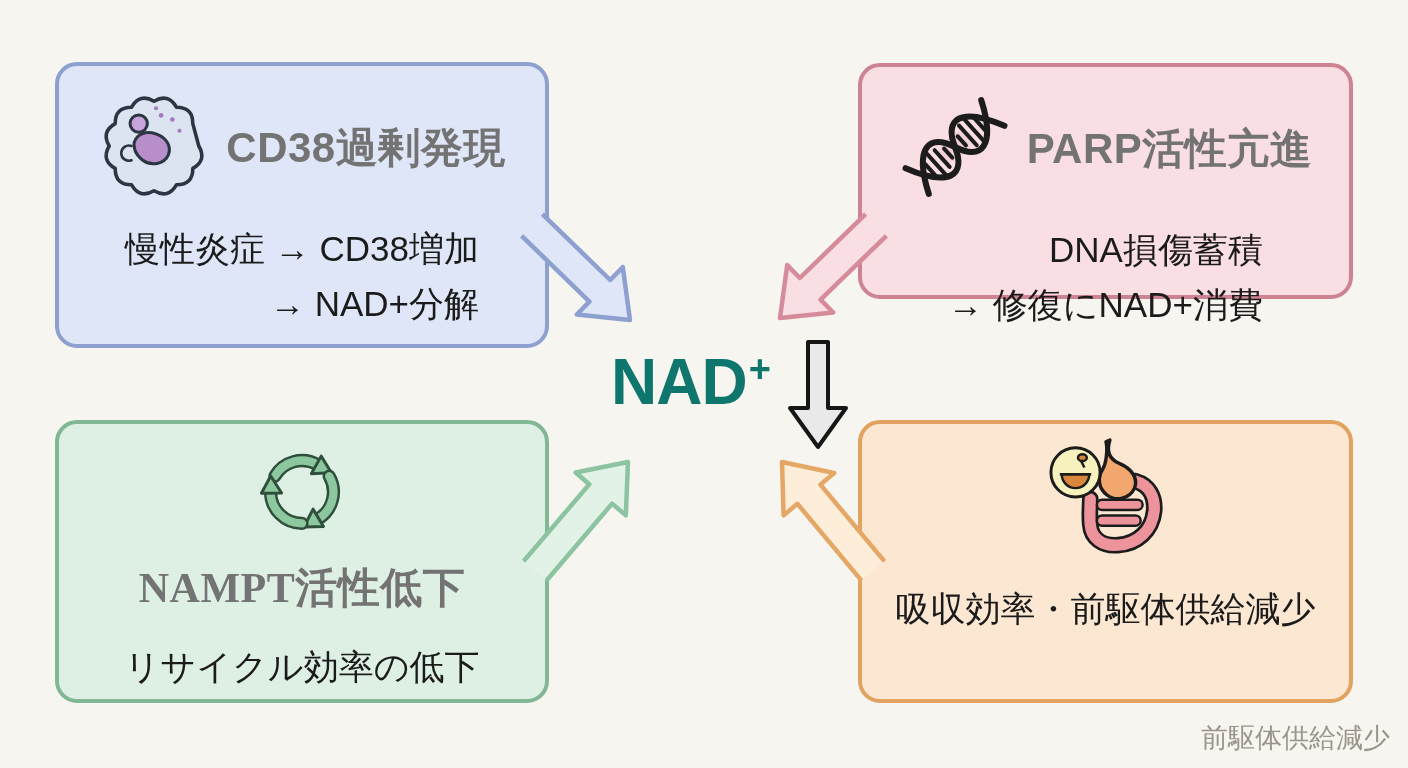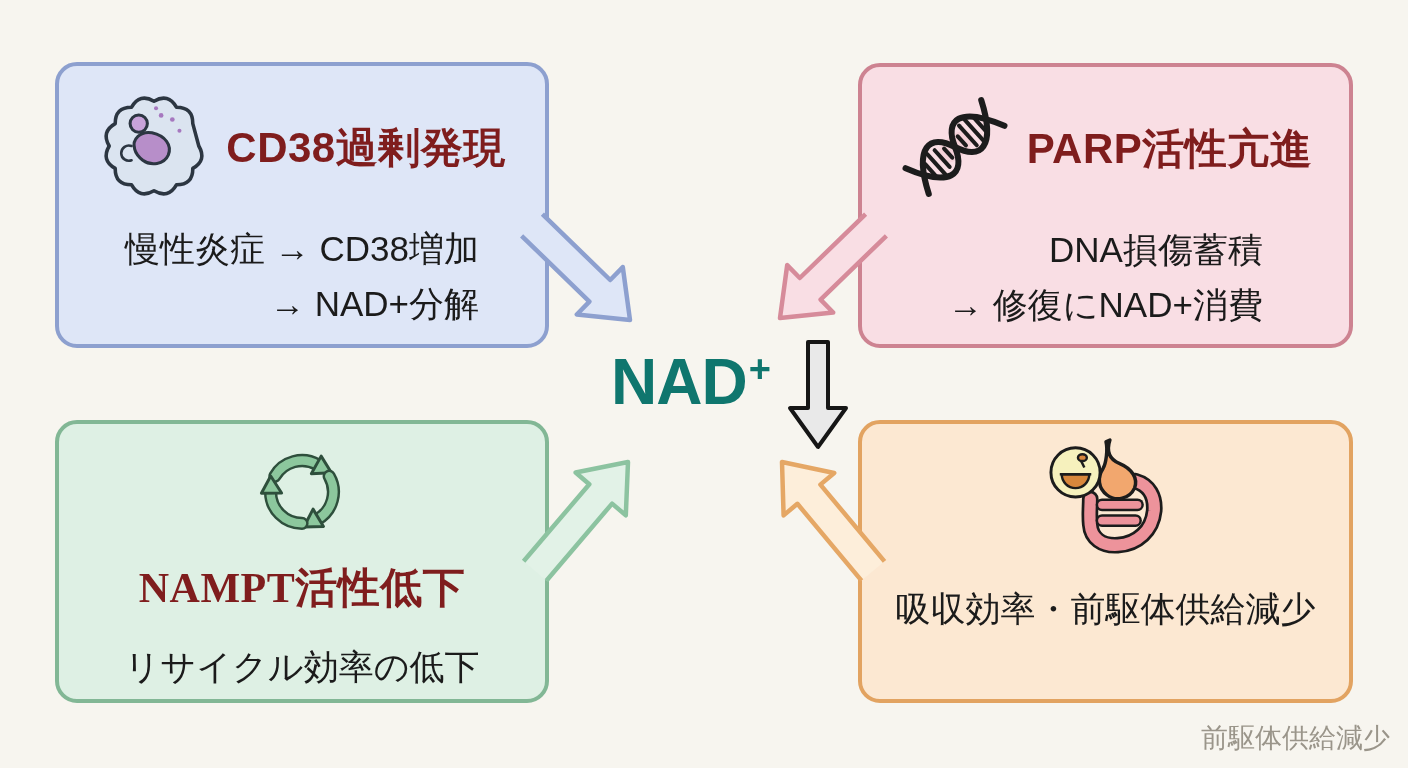--- a/index.html
+++ b/index.html
@@ -12,27 +12,27 @@
   }
   .canvas{position:absolute;inset:0;}
   .box{
     position:absolute;
     border:4px solid #999;
     border-radius:22px;
     box-sizing:border-box;
     display:flex;flex-direction:column;align-items:center;
   }
   .box.tl{left:55px;top:62px;width:494px;height:286px;}
-  .box.tr{left:858px;top:63px;width:495px;height:285px;}
+  .box.tr{left:858px;top:63px;width:495px;height:236px;}
   .box.bl{left:55px;top:420px;width:494px;height:283px;}
   .box.br{left:858px;top:420px;width:495px;height:283px;}
   .hdr{display:flex;align-items:center;justify-content:center;gap:16px;margin-top:24px;}
   .hdr .icon{flex:0 0 auto;display:block;}
   .title{
-    margin:0;font-size:42px;font-weight:800;letter-spacing:.5px;color:#7f1d1d;
+    margin:0;font-size:42px;font-weight:800;letter-spacing:.5px;color:#737373;
   }
   .body{margin-top:16px;text-align:right;}
   .line{font-size:35px;line-height:1.56;color:#1b1b1b;}
   .line:empty{display:none;}
   .vert .icon{margin-top:12px;}
   .vert .title{margin-top:12px;font-family:Liberation Serif, serif;}
   .vert .body{margin-top:24px;}
   .nad{
     position:absolute;left:611px;top:350px;
     font-size:64px;font-weight:900;letter-spacing:-1px;color:#0f766e;

